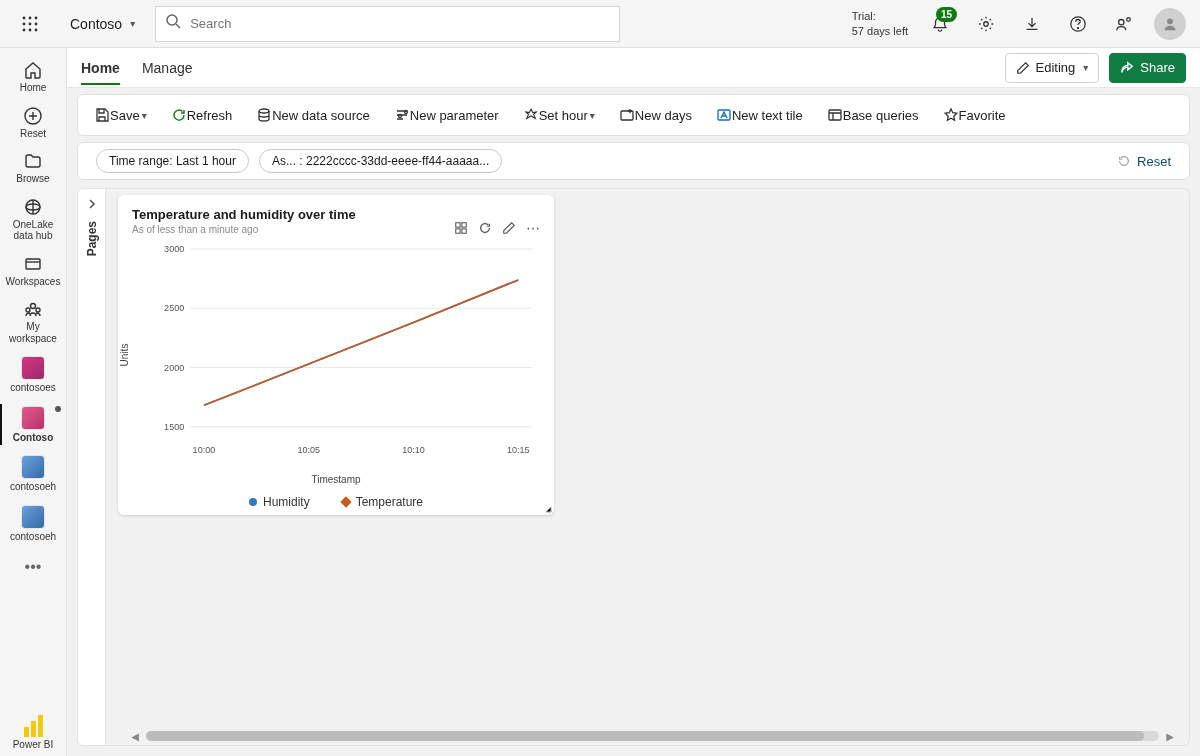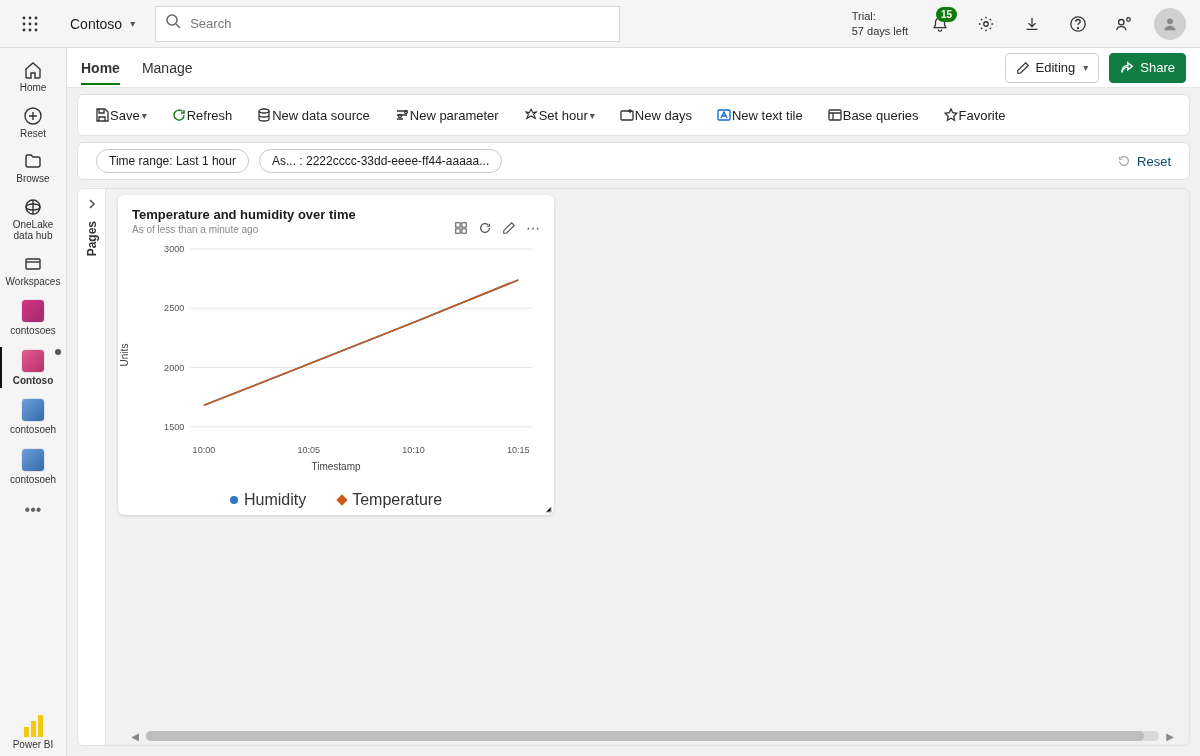--- a/index.html
+++ b/index.html
@@ -61,22 +61,22 @@
 .canvas{flex:1;position:relative;padding:10px;overflow:hidden}
 .tile{position:absolute;left:12px;top:6px;width:436px;height:320px;background:#fff;border-radius:6px;box-shadow:0 1px 3px rgba(0,0,0,.15);padding:12px 14px 8px}
 .tilehdr{display:flex;align-items:flex-end}
 .tilehdr .tt{font-size:13px;font-weight:600}
 .tilehdr .sub{font-size:10px;color:#8a8a8a;margin-top:2px}
 .tilehdr .acts{margin-left:auto;display:flex;gap:10px;color:#555}
 .tilehdr .acts div{cursor:pointer}
 
 .plot{position:absolute;left:22px;right:12px;top:48px;bottom:48px}
 .ylab{position:absolute;left:6px;top:50%;transform:translate(-50%,-50%) rotate(-90deg);font-size:10px;color:#444}
-.xlab{position:absolute;left:0;right:0;bottom:43px;text-align:center;font-size:10px;color:#444}
-.legend{position:absolute;left:0;right:0;bottom:6px;display:flex;justify-content:center;gap:32px;font-size:16px;color:#333}
+.xlab{position:absolute;left:0;right:0;bottom:30px;text-align:center;font-size:10px;color:#444}
+.legend{position:absolute;left:0;right:0;bottom:6px;display:flex;justify-content:center;gap:32px;font-size:12px;color:#333}
 .legend .li{display:flex;align-items:center;gap:6px}
 .lcirc{width:8px;height:8px;border-radius:50%;background:#2f78c4}
 .ldia{width:8px;height:8px;background:#c95b1f;transform:rotate(45deg)}
 
 .resizer{position:absolute;right:2px;bottom:2px;width:10px;height:10px}
 .hscroll{position:absolute;left:40px;right:30px;bottom:4px;height:10px;background:#d9d9d9;border-radius:5px}
 .hscroll .thumb2{position:absolute;left:0;top:0;bottom:0;width:98.5%;background:#bdbdbd;border-radius:5px}
 .sarrow{position:absolute;bottom:2px;width:14px;height:14px;display:flex;align-items:center;justify-content:center;color:#888;font-size:10px}
 .sarrow.l{left:22px}
 .sarrow.r{right:12px}
@@ -188,20 +188,29 @@
         <path d="M10 3v14"></path>
       </svg>
     <span class="lbl">OneLake data hub</span>
   </div>
   <div class="railitem">
     <svg width="20" height="20" viewBox="0 0 20 20" fill="none" stroke="#333" stroke-width="1.4">
         <rect x="3" y="5" width="14" height="10" rx="1"></rect>
         <path d="M3 8h14"></path>
       </svg>
     <span class="lbl">Workspaces</span>
+  </div>
+  <div class="railitem">
+    <svg width="20" height="20" viewBox="0 0 20 20" fill="none" stroke="#333" stroke-width="1.4">
+        <circle cx="10" cy="7" r="2.5"></circle>
+        <circle cx="5" cy="11" r="2"></circle>
+        <circle cx="15" cy="11" r="2"></circle>
+        <path d="M3 17c0-2 2-3 4-3M13 14c2 0 4 1 4 3M7 17c0-2 1.5-3 3-3s3 1 3 3"></path>
+      </svg>
+    <span class="lbl">My workspace</span>
   </div>
   <div class="railitem">
     <div class="thumb" style="background:linear-gradient(135deg,#d63384,#9b2c6b)"></div>
     <span class="lbl">contosoes</span>
   </div>
   <div class="railitem active">
     <span class="adot"></span>
     <div class="thumb" style="background:linear-gradient(135deg,#e35a8f,#b7326a)"></div>
     <span class="lbl">Contoso</span>
   </div>

